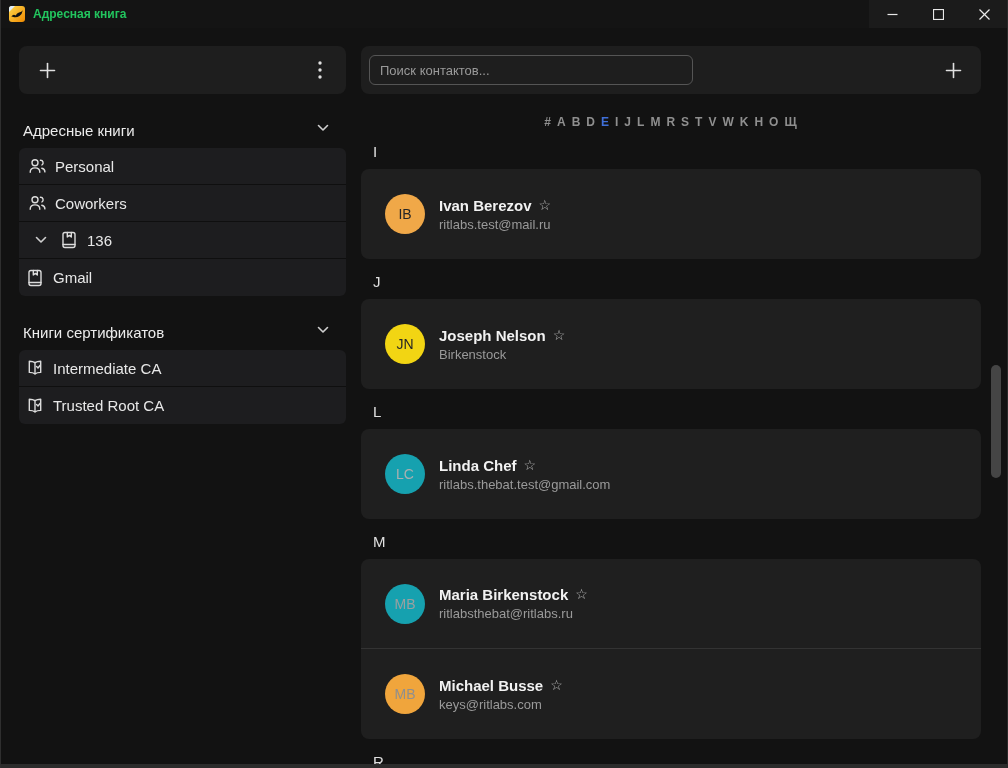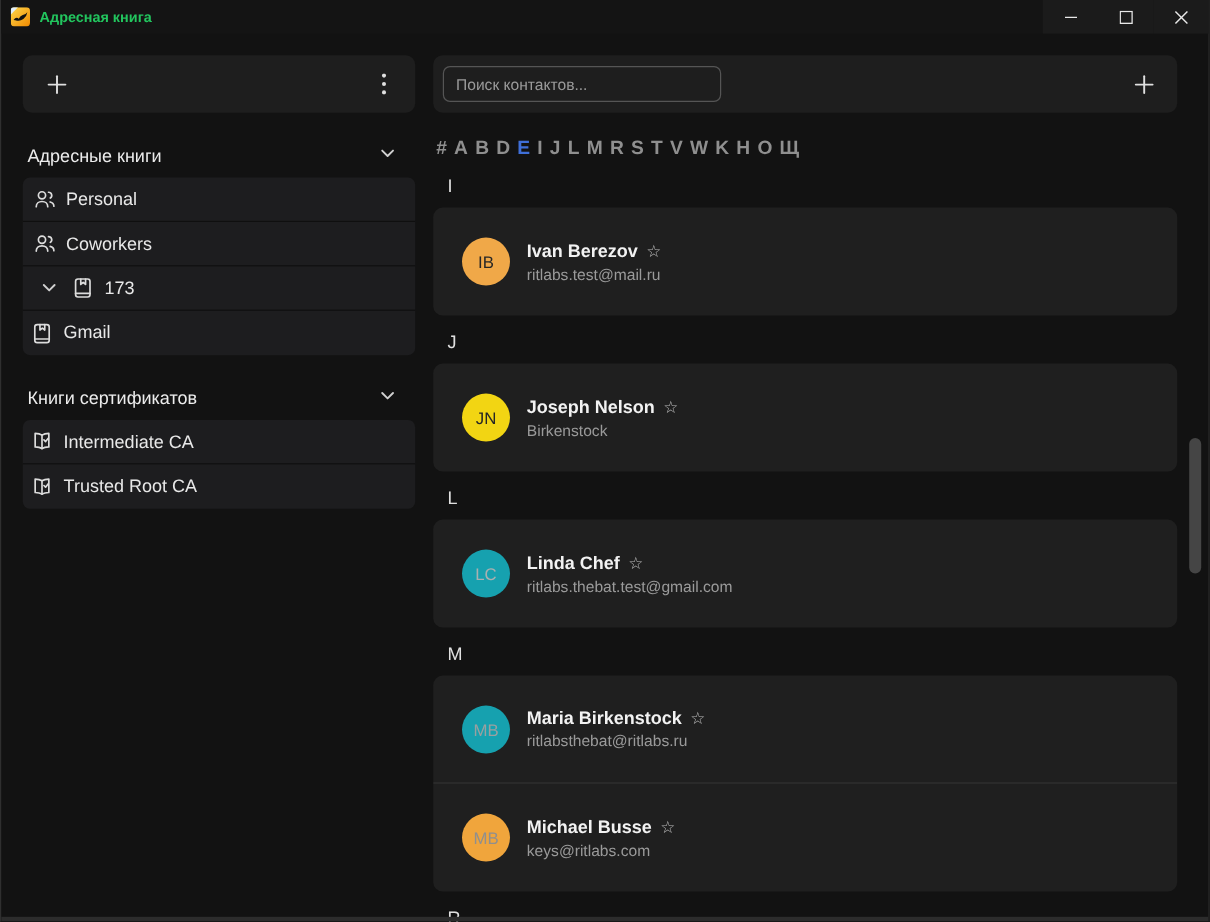--- a/index.html
+++ b/index.html
@@ -41,25 +41,25 @@
   .tree-row .indent-l0 { margin-left:12px; }
   .tree-row .indent-l1 { margin-left:40px; }
   .tree-row .ticon { width:20px; height:20px; margin-left:8px; display:flex; align-items:center; justify-content:center; flex:0 0 auto; }
   .tree-row .ticon.noshift { margin-left:6px; }
   .tree-row .ticon svg { stroke:#dcdcdc; fill:none; stroke-width:1.4; stroke-linecap:round; stroke-linejoin:round; }
   .tree-row .tlabel { margin-left:8px; }
 
   
   .main { flex:1; padding:18px 26px 0 15px; min-width:0; }
   .main-toolbar { height:48px; display:flex; align-items:center; padding:0 16px 0 8px; }
-  .search-box { width:232px; height:30px; background:transparent; border:1px solid #555; border-radius:6px;
+  .search-box { width:324px; height:30px; background:transparent; border:1px solid #555; border-radius:6px;
     color:#dcdcdc; font-size:13px; padding:0 10px; outline:none; font-family:"Liberation Sans","DejaVu Sans",sans-serif; }
   .search-box::placeholder { color:#9a9a9a; }
 
-  .alpha-strip { margin-top:21px; text-align:left; font-size:16px; font-weight:700; color:#8f8f8f; letter-spacing:1px; }
+  .alpha-strip { margin-top:21px; text-align:center; font-size:12px; font-weight:700; color:#8f8f8f; letter-spacing:1px; }
   .alpha-strip span { padding:0 2.5px; cursor:default; }
 
   .group-letter { margin:14px 0 8px 12px; font-size:15px; color:#e0e0e0; height:18px; }
   .contact-card { border-radius:8px; background:#1f1f1f; overflow:hidden; }
   .contact-row { height:90px; display:flex; align-items:center; padding-left:24px; border-bottom:1px solid #333; }
   .contact-row:last-child { border-bottom:none; }
   .avatar { width:40px; height:40px; border-radius:50%; display:flex; align-items:center; justify-content:center;
     font-size:14px; font-weight:400; flex:0 0 auto; }
   .c-text { margin-left:14px; }
   .c-name-line { display:flex; align-items:flex-start; }
@@ -167,21 +167,21 @@
               <path d="M2.5 4.5 L7 9 L11.5 4.5"></path>
             </svg>
         </span>
         <span class="ticon">
           <svg width="20" height="20" viewBox="0 0 20 20">
               <rect x="4" y="2.5" width="12" height="15" rx="2"></rect>
               <line x1="4" y1="14.5" x2="16" y2="14.5"></line>
               <path d="M8.3 2.5 V7 L10.3 5.4 L12.3 7 V2.5"></path>
             </svg>
         </span>
-        <span class="tlabel">173</span>
+        <span class="tlabel">136</span>
       </div>
       <div class="tree-row">
         <span class="ticon noshift indent-l0">
           <svg width="20" height="20" viewBox="0 0 20 20">
               <rect x="4" y="2.5" width="12" height="15" rx="2"></rect>
               <line x1="4" y1="14.5" x2="16" y2="14.5"></line>
               <path d="M8.3 2.5 V7 L10.3 5.4 L12.3 7 V2.5"></path>
             </svg>
         </span>
         <span class="tlabel">Gmail</span>

